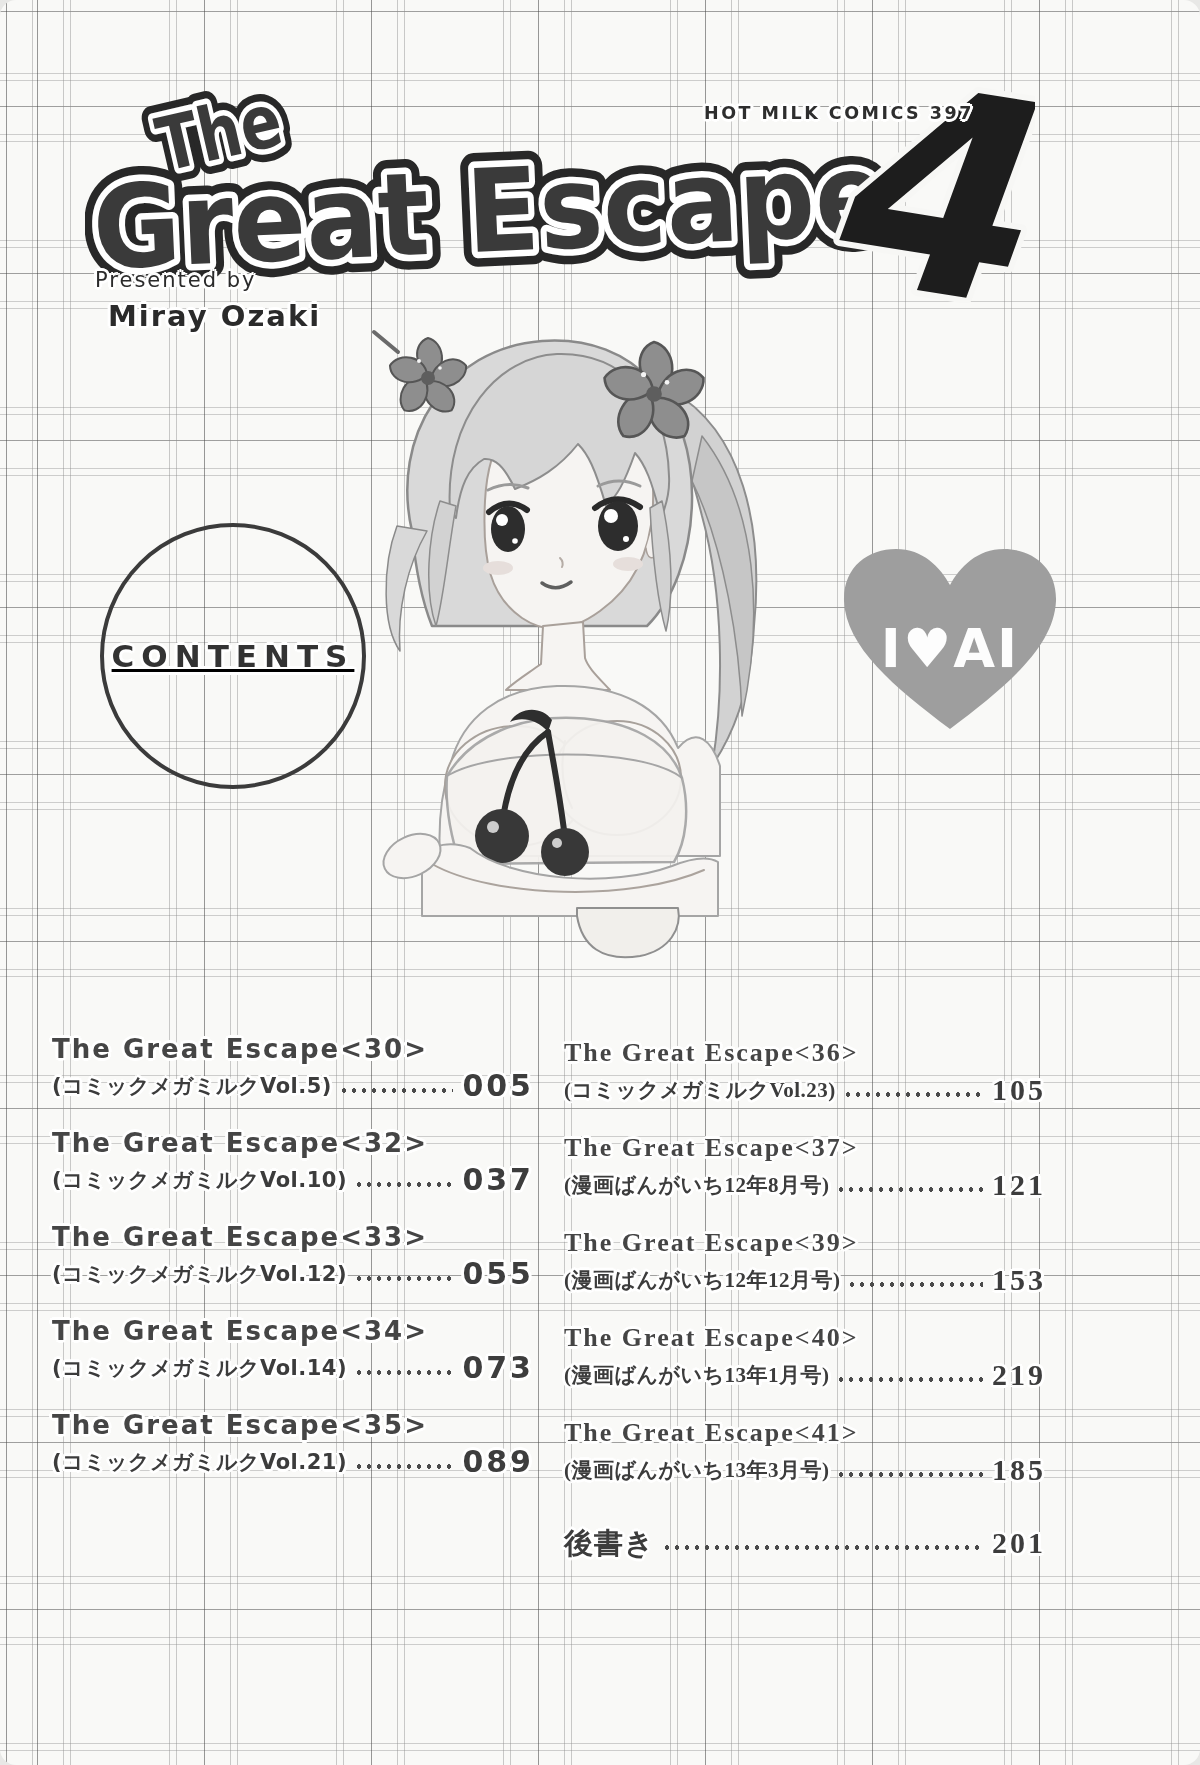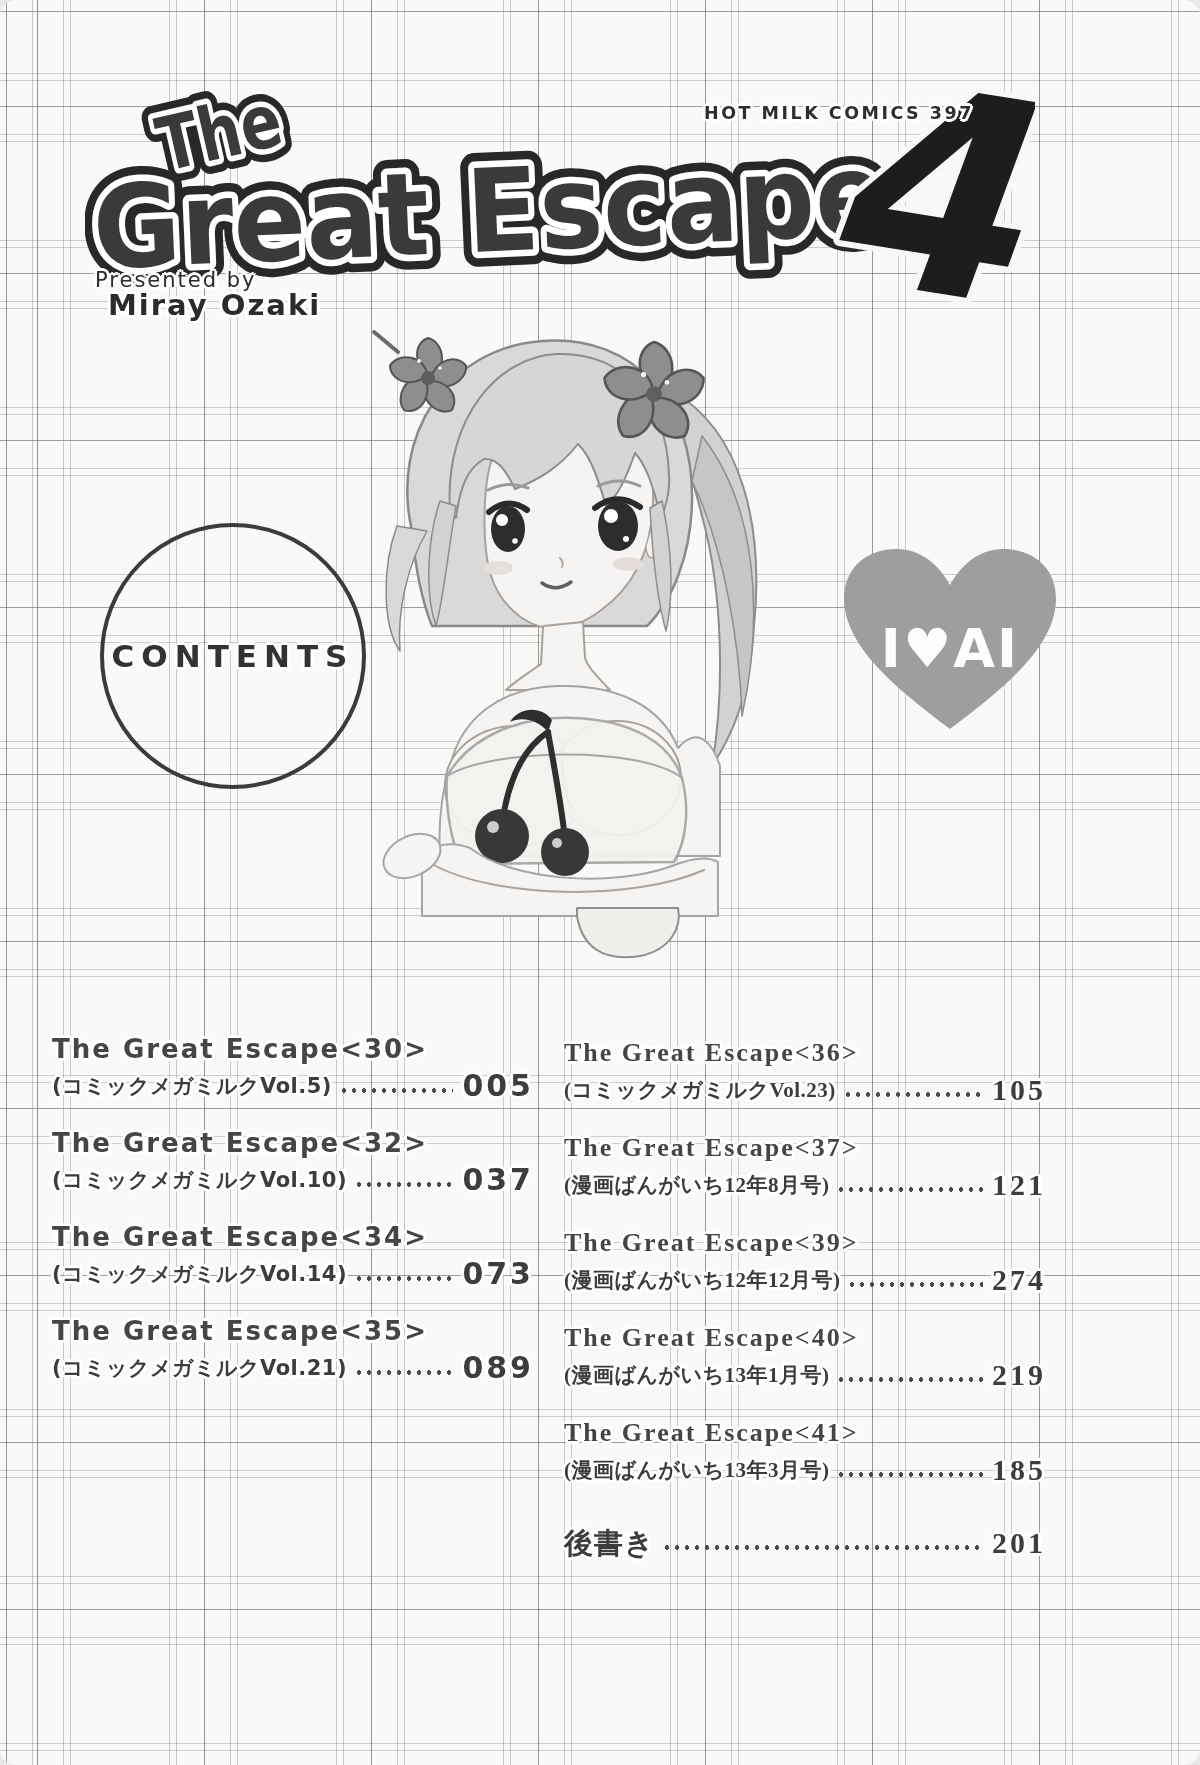--- a/index.html
+++ b/index.html
@@ -41,26 +41,26 @@
     -2px -2px 0 #fff,2px -2px 0 #fff,-2px 2px 0 #fff,2px 2px 0 #fff,
     -3px 0 0 #fff,3px 0 0 #fff,0 -3px 0 #fff,0 3px 0 #fff;}
   .imprint{
     left:704px;top:103px;z-index:5;
     font-size:17.5px;font-weight:bold;letter-spacing:2.5px;color:#2e2e2e;
     white-space:nowrap;
   }
   .logo{left:85px;top:48px;width:950px;height:255px;z-index:2;}
   .credit-presented{left:95px;top:268px;font-size:21px;font-weight:normal;
     letter-spacing:2px;color:#2b2b2b;z-index:3;}
-  .credit-author{left:108px;top:288px;font-size:29px;font-weight:bold;
+  .credit-author{left:108px;top:299px;font-size:29px;font-weight:bold;
     letter-spacing:2px;color:#2b2b2b;z-index:3;}
   .contents-circle{
     left:100px;top:523px;width:266px;height:266px;border-radius:50%;
     border:4px solid #3b3b3b;display:flex;align-items:center;justify-content:center;
-    z-index:1;box-sizing:border-box;
+    z-index:1;box-sizing:border-box;text-decoration:underline;
   }
   .contents-label{font-size:31px;font-weight:bold;letter-spacing:7px;color:#333;}
   .girl{left:352px;top:296px;width:420px;height:680px;z-index:2;}
   .heart{left:832px;top:537px;width:236px;height:206px;z-index:1;}
   .toc-col{z-index:3;}
   .toc-left{left:52px;top:1032px;width:482px;}
   .toc-right{left:564px;top:1036px;width:482px;}
   .entry{height:94px;}
   .toc-right .entry{height:95px;font-family:Liberation Serif, serif;}
   .t{font-size:26px;line-height:34px;font-weight:bold;letter-spacing:2px;
@@ -220,20 +220,28 @@
     </div>
     <div class="entry">
       <div class="t halo">The Great Escape&lt;32&gt;</div>
       <div class="s">
           <span class="src halo">(コミックメガミルクVol.10)</span>
           <span class="leader"></span>
           <span class="pg halo">037</span>
         </div>
     </div>
     <div class="entry">
+      <div class="t halo">The Great Escape&lt;33&gt;</div>
+      <div class="s">
+          <span class="src halo">(コミックメガミルクVol.12)</span>
+          <span class="leader"></span>
+          <span class="pg halo">055</span>
+        </div>
+    </div>
+    <div class="entry">
       <div class="t halo">The Great Escape&lt;34&gt;</div>
       <div class="s">
           <span class="src halo">(コミックメガミルクVol.14)</span>
           <span class="leader"></span>
           <span class="pg halo">073</span>
         </div>
     </div>
     <div class="entry">
       <div class="t halo">The Great Escape&lt;35&gt;</div>
       <div class="s">
@@ -259,21 +267,21 @@
           <span class="src halo">(漫画ばんがいち12年8月号)</span>
           <span class="leader"></span>
           <span class="pg halo">121</span>
         </div>
     </div>
     <div class="entry">
       <div class="t halo">The Great Escape&lt;39&gt;</div>
       <div class="s">
           <span class="src halo">(漫画ばんがいち12年12月号)</span>
           <span class="leader"></span>
-          <span class="pg halo">274</span>
+          <span class="pg halo">153</span>
         </div>
     </div>
     <div class="entry">
       <div class="t halo">The Great Escape&lt;40&gt;</div>
       <div class="s">
           <span class="src halo">(漫画ばんがいち13年1月号)</span>
           <span class="leader"></span>
           <span class="pg halo">219</span>
         </div>
     </div>

